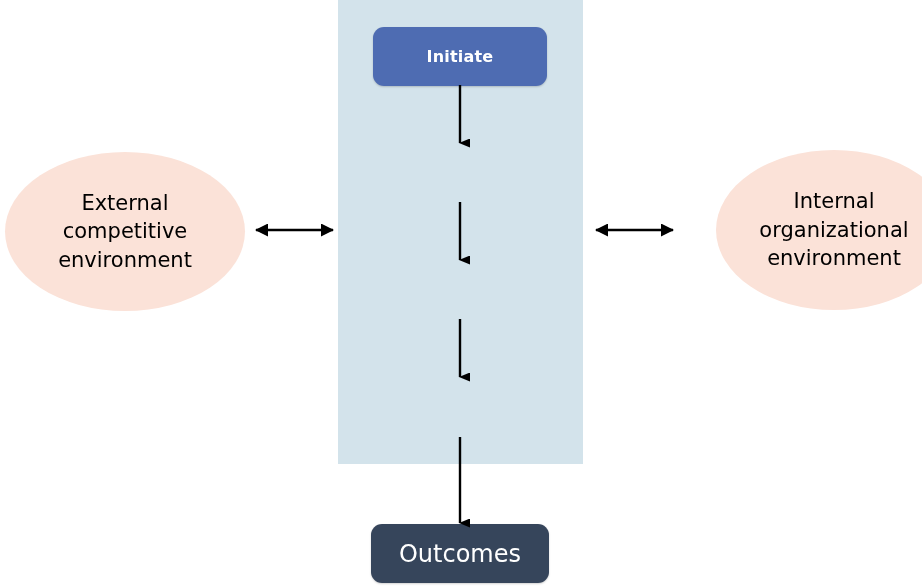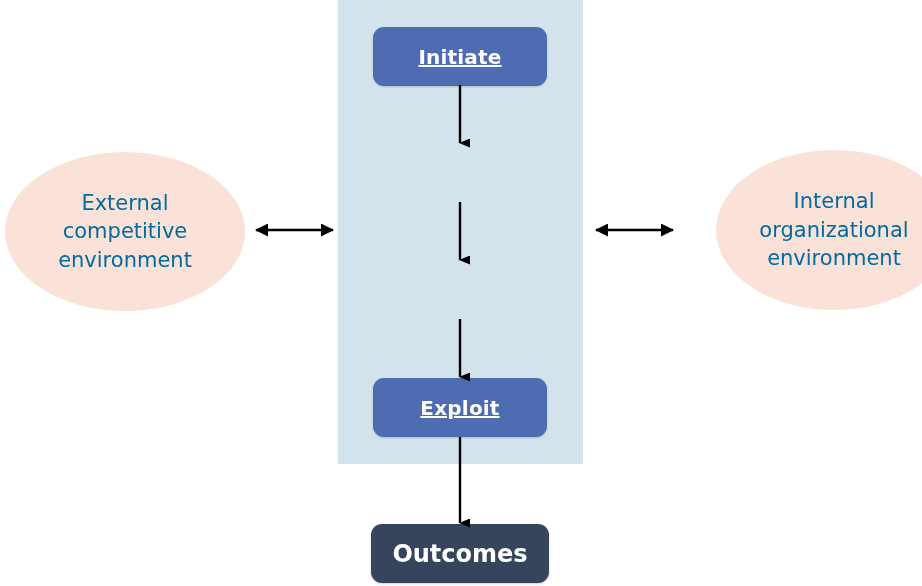--- a/index.html
+++ b/index.html
@@ -34,26 +34,25 @@
     height: 59px;
     border-radius: 11px;
     background: #4e6cb2;
     display: flex;
     align-items: center;
     justify-content: center;
     box-shadow: 0 1px 2px rgba(0,0,0,0.18);
   }
   .step-box .step-label {
     color: #ffffff;
-    font-size: 20px;
+    font-size: 16px;
     font-weight: bold;
     letter-spacing: 0.2px;
     line-height: 1;
     white-space: nowrap;
-    text-decoration: underline;
   }
   .step-1 { top: 27px; }
   .step-2 { top: 144px; }
   .step-3 { top: 261px; }
   .step-4 { top: 378px; }
 
   
   .outcome-box {
     position: absolute;
     left: 371px;
@@ -63,37 +62,37 @@
     border-radius: 11px;
     background: #36455b;
     display: flex;
     align-items: center;
     justify-content: center;
     box-shadow: 0 1px 2px rgba(0,0,0,0.18);
   }
   .outcome-box .step-label {
     color: #ffffff;
     font-size: 24px;
-    font-weight: bold;
+    font-weight: normal;
     line-height: 1;
     white-space: nowrap;
   }
 
   
   .env-ellipse {
     position: absolute;
     background: #fbe2d8;
     border-radius: 50%;
     display: flex;
     align-items: center;
     justify-content: center;
     text-align: center;
   }
   .env-ellipse .env-label {
-    color: #0369a1;
+    color: #000000;
     font-size: 21px;
     line-height: 1.35;
     font-weight: normal;
     white-space: pre-line;
   }
   .env-left {
     left: 5px;
     top: 152px;
     width: 240px;
     height: 159px;
@@ -117,23 +116,20 @@
 </style>
 </head>
 <body>
 
 <div id="canvas">
 
   <div class="center-panel"></div>
 
   <div class="step-box step-1">
     <span class="step-label">Initiate</span>
-  </div>
-  <div class="step-box step-4">
-    <span class="step-label">Exploit</span>
   </div>
 
   <div class="outcome-box">
     <span class="step-label">Outcomes</span>
   </div>
 
   <div class="env-ellipse env-left">
     <span class="env-label">External
 competitive
 environment</span>

